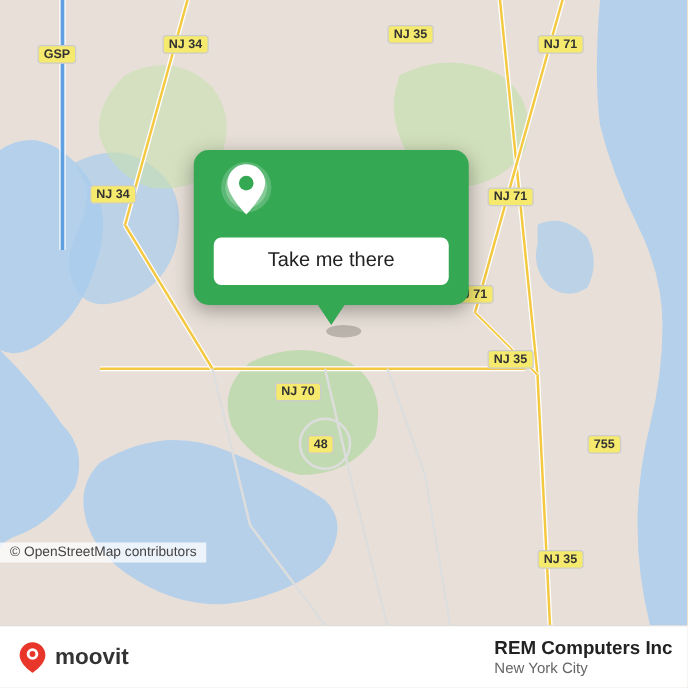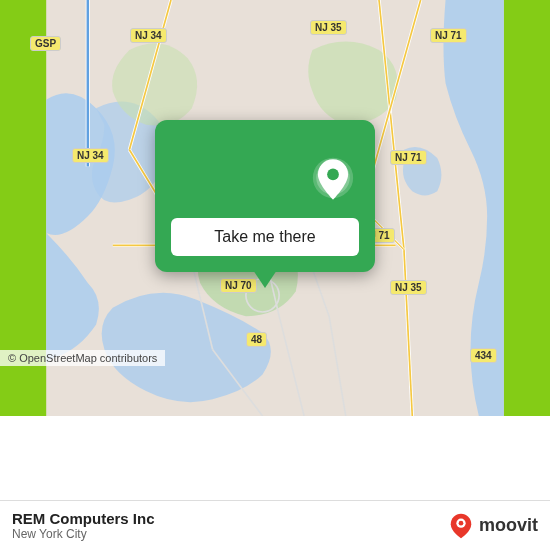--- a/index.html
+++ b/index.html
@@ -7,46 +7,46 @@
     body {
       width: 550px;
       height: 550px;
       overflow: hidden;
       font-family: Arial, sans-serif;
       position: relative;
     }
 
     #map-container {
       width: 550px;
-      height: 416px;
+      height: 500px;
       position: relative;
       overflow: hidden;
-      background-color: #84cc16;
+      background-color: #fdba74;
     }
 
     
     #map-svg {
       width: 100%;
       height: 100%;
       position: absolute;
       top: 0; left: 0;
     }
 
     
     #popup-card {
       position: absolute;
       top: 120px;
       left: 155px;
       width: 220px;
       background: #34a853;
       border-radius: 12px;
-      padding: 36px 16px 16px;
+      padding: 8px 16px 16px;
       display: flex;
       flex-direction: column;
-      align-items: flex-end;
+      align-items: flex-start;
       box-shadow: 0 4px 16px rgba(0,0,0,0.35);
       z-index: 10;
     }
 
     #popup-card::after {
       content: '';
       position: absolute;
       bottom: -16px;
       left: 50%;
       transform: translateX(-50%);
@@ -205,52 +205,52 @@
 
     <ellipse cx="275" cy="265" rx="14" ry="5" fill="rgba(0,0,0,0.2)"></ellipse>
   </svg>
 
   <div id="road-labels-container">
       <div class="road-label" style="top: 28px; left: 130px;">NJ 34</div>
       <div class="road-label" style="top: 148px; left: 72px;">NJ 34</div>
       <div class="road-label" style="top: 20px; left: 310px;">NJ 35</div>
       <div class="road-label" style="top: 280px; left: 390px;">NJ 35</div>
       <div class="road-label" style="top: 440px; left: 430px;">NJ 35</div>
-      <div class="road-label" style="top: 278px; left: 220px;">NJ 70</div>
+      <div class="road-label" style="top: 306px; left: 220px;">NJ 70</div>
       <div class="road-label" style="top: 28px; left: 430px;">NJ 71</div>
       <div class="road-label" style="top: 150px; left: 390px;">NJ 71</div>
       <div class="road-label" style="top: 228px; left: 358px;">NJ 71</div>
       <div class="road-label" style="top: 20px; left: 30px; margin-top: 16px;">GSP</div>
-      <div class="road-label" style="top: 332px; left: 246px;">48</div>
-      <div class="road-label" style="top: 348px; left: 470px;">434</div>
+      <div class="road-label" style="top: 348px; left: 246px;">48</div>
+      <div class="road-label" style="top: 348px; left: 470px;">755</div>
     </div>
 
   <div id="popup-card">
 
     <svg id="pin-icon" viewBox="0 0 52 62" xmlns="http://www.w3.org/2000/svg">
       <circle cx="26" cy="26" r="24" fill="white" opacity="0.2"></circle>
       <circle cx="26" cy="26" r="20" fill="white" opacity="0.25"></circle>
 
       <path d="M26 4 C15 4 8 13 8 22 C8 34 26 52 26 52 C26 52 44 34 44 22 C44 13 37 4 26 4 Z" fill="white"></path>
       <circle cx="26" cy="22" r="7" fill="#34a853"></circle>
     </svg>
 
     <button id="take-me-there-btn">Take me there</button>
   </div>
 
   <div id="copyright-bar">© OpenStreetMap contributors</div>
 </div>
 
 <div id="bottom-bar">
-  <div id="location-info">
-    <span id="location-name">REM Computers Inc</span>
-    <span id="location-city">New York City</span>
-  </div>
   <div id="moovit-logo">
 
     <svg id="moovit-icon" viewBox="0 0 30 30" xmlns="http://www.w3.org/2000/svg">
       <path d="M15 2 C9 2 4 7 4 13 C4 21 15 28 15 28 C15 28 26 21 26 13 C26 7 21 2 15 2 Z" fill="#e8372a"></path>
       <circle cx="15" cy="12" r="5" fill="white"></circle>
       <circle cx="15" cy="12" r="2.5" fill="#e8372a"></circle>
     </svg>
     <span id="moovit-text">moovit</span>
   </div>
+  <div id="location-info">
+    <span id="location-name">REM Computers Inc</span>
+    <span id="location-city">New York City</span>
+  </div>
 </div>
 
 </body></html>

